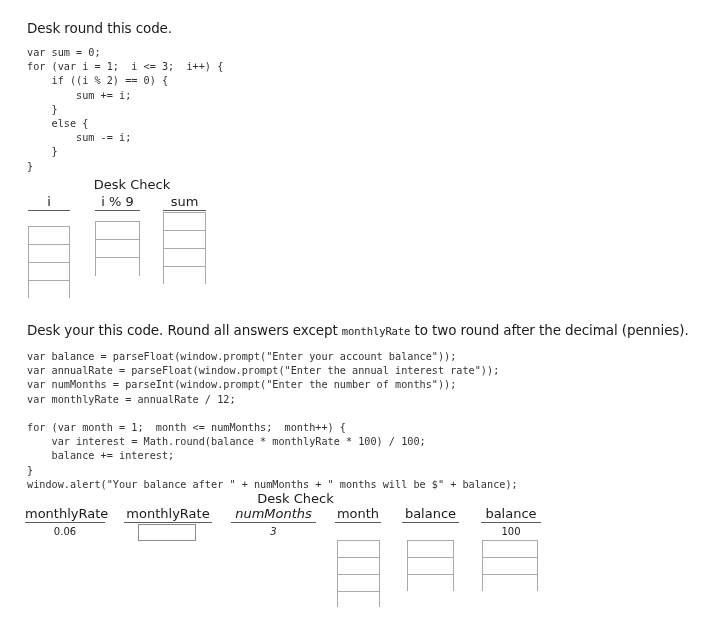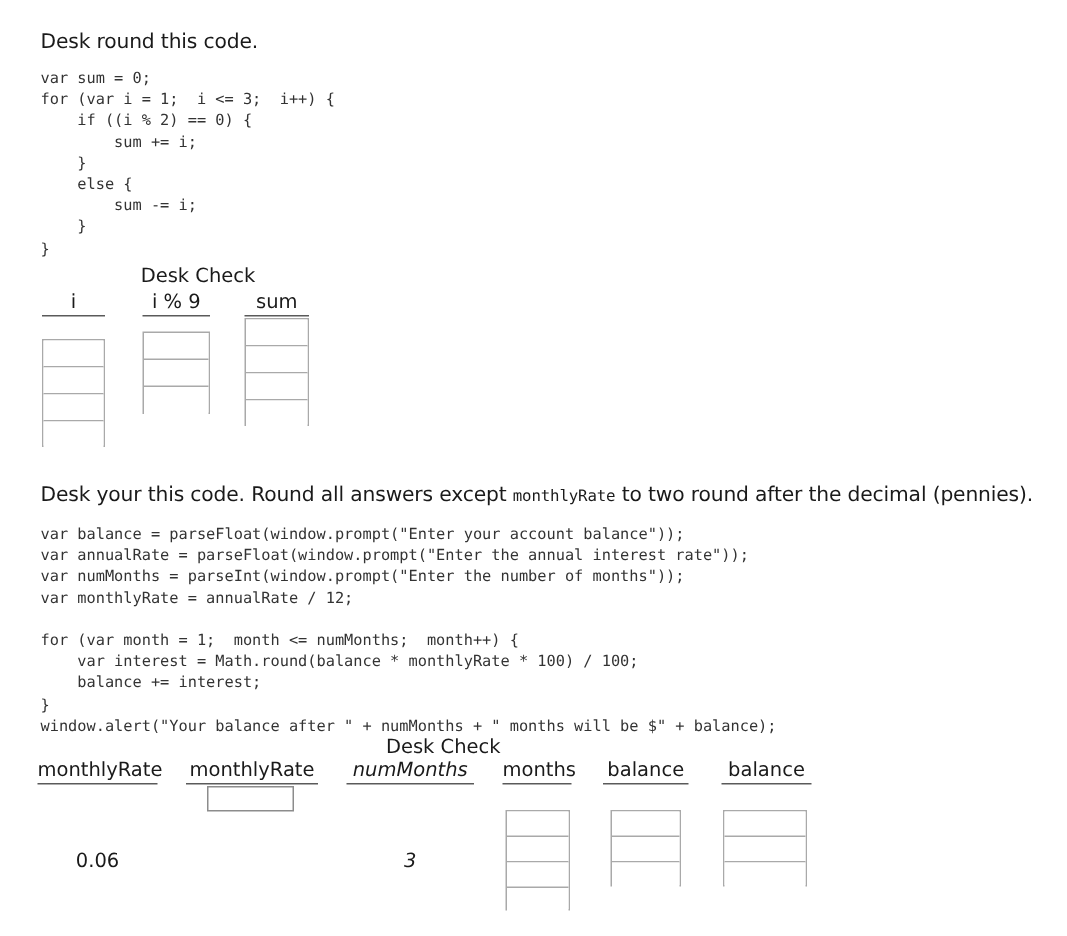--- a/index.html
+++ b/index.html
@@ -60,26 +60,25 @@
     font-size: 13px;
     color: #1a1a1a;
     text-align: center;
     white-space: nowrap;
     border-bottom: 1px solid #5a5a5a;
     padding-bottom: 1px;
     line-height: 15px;
   }
   .col-value {
     font-family: "DejaVu Sans", sans-serif;
-    font-size: 13px;
+    font-size: 10px;
     color: #1a1a1a;
     text-align: center;
     line-height: 17px;
     white-space: nowrap;
-    margin-top: 43px;
   }
   .boxstack {
     position: absolute;
     box-sizing: border-box;
     border: 1px solid #a9a9a9;
     background: #ffffff;
   }
   .boxstack .cell {
     box-sizing: border-box;
     border-bottom: 1px solid #a9a9a9;
@@ -177,21 +176,21 @@
     <div class="col-head">monthlyRate</div>
   </div>
   <input class="textinput" type="text" style="left: 138px; top: 524px; width: 58px; height: 17px;" value="">
 
   <div class="col" style="left:231px; top:506px; width:85px;font-style:italic;">
     <div class="col-head">numMonths</div>
     <div class="col-value">3</div>
   </div>
 
   <div class="col" style="left:335px; top:506px; width:46px;">
-    <div class="col-head">months</div>
+    <div class="col-head">month</div>
   </div>
   <div class="boxstack" style="left:337px; top:540px; width:43px; height:67px;">
     <div class="cell" style="height:17px;"></div>
     <div class="cell" style="height:17px;"></div>
     <div class="cell" style="height:17px;"></div>
     <div class="cell" style="height:16px;"></div>
   </div>
 
   <div class="col" style="left:402px; top:506px; width:57px;">
     <div class="col-head">balance</div>

